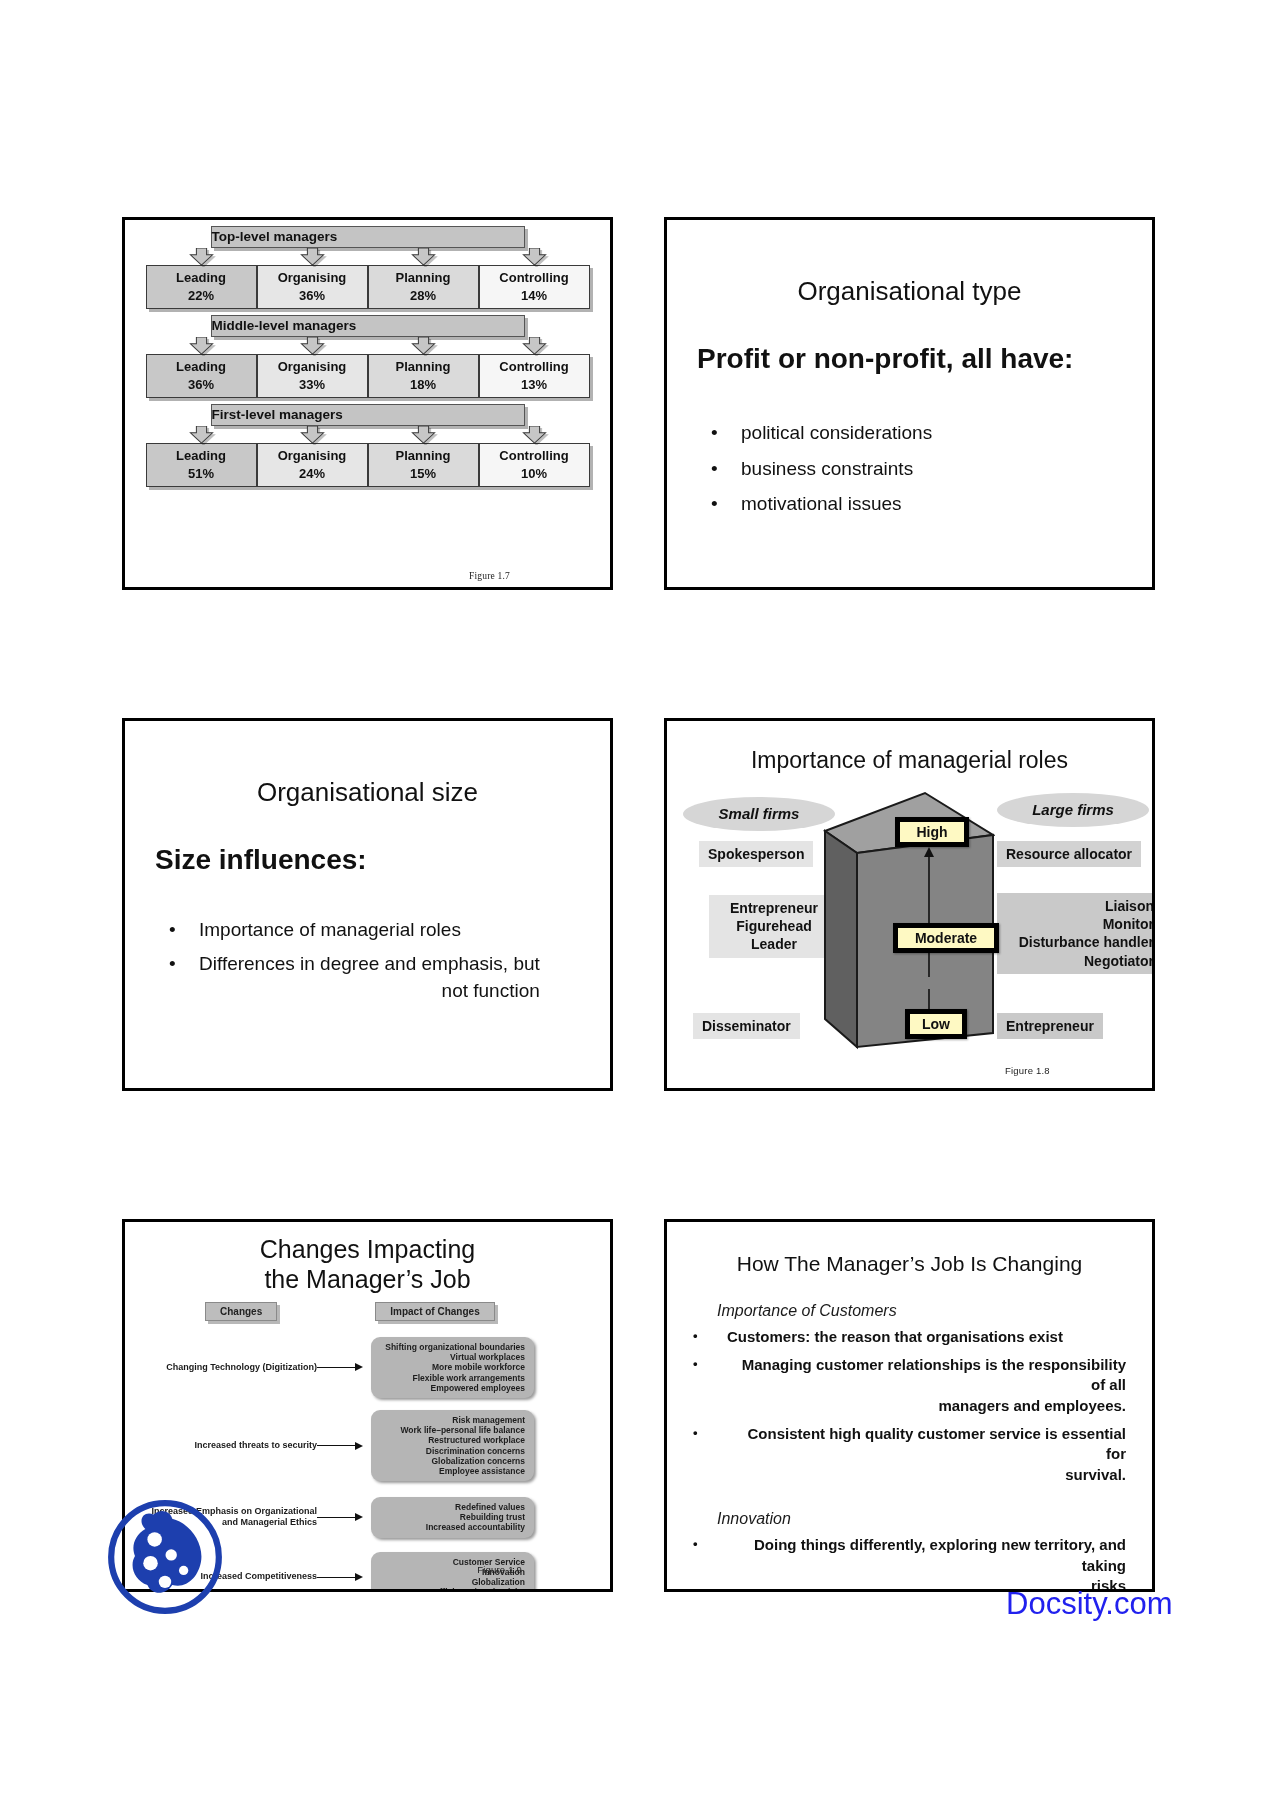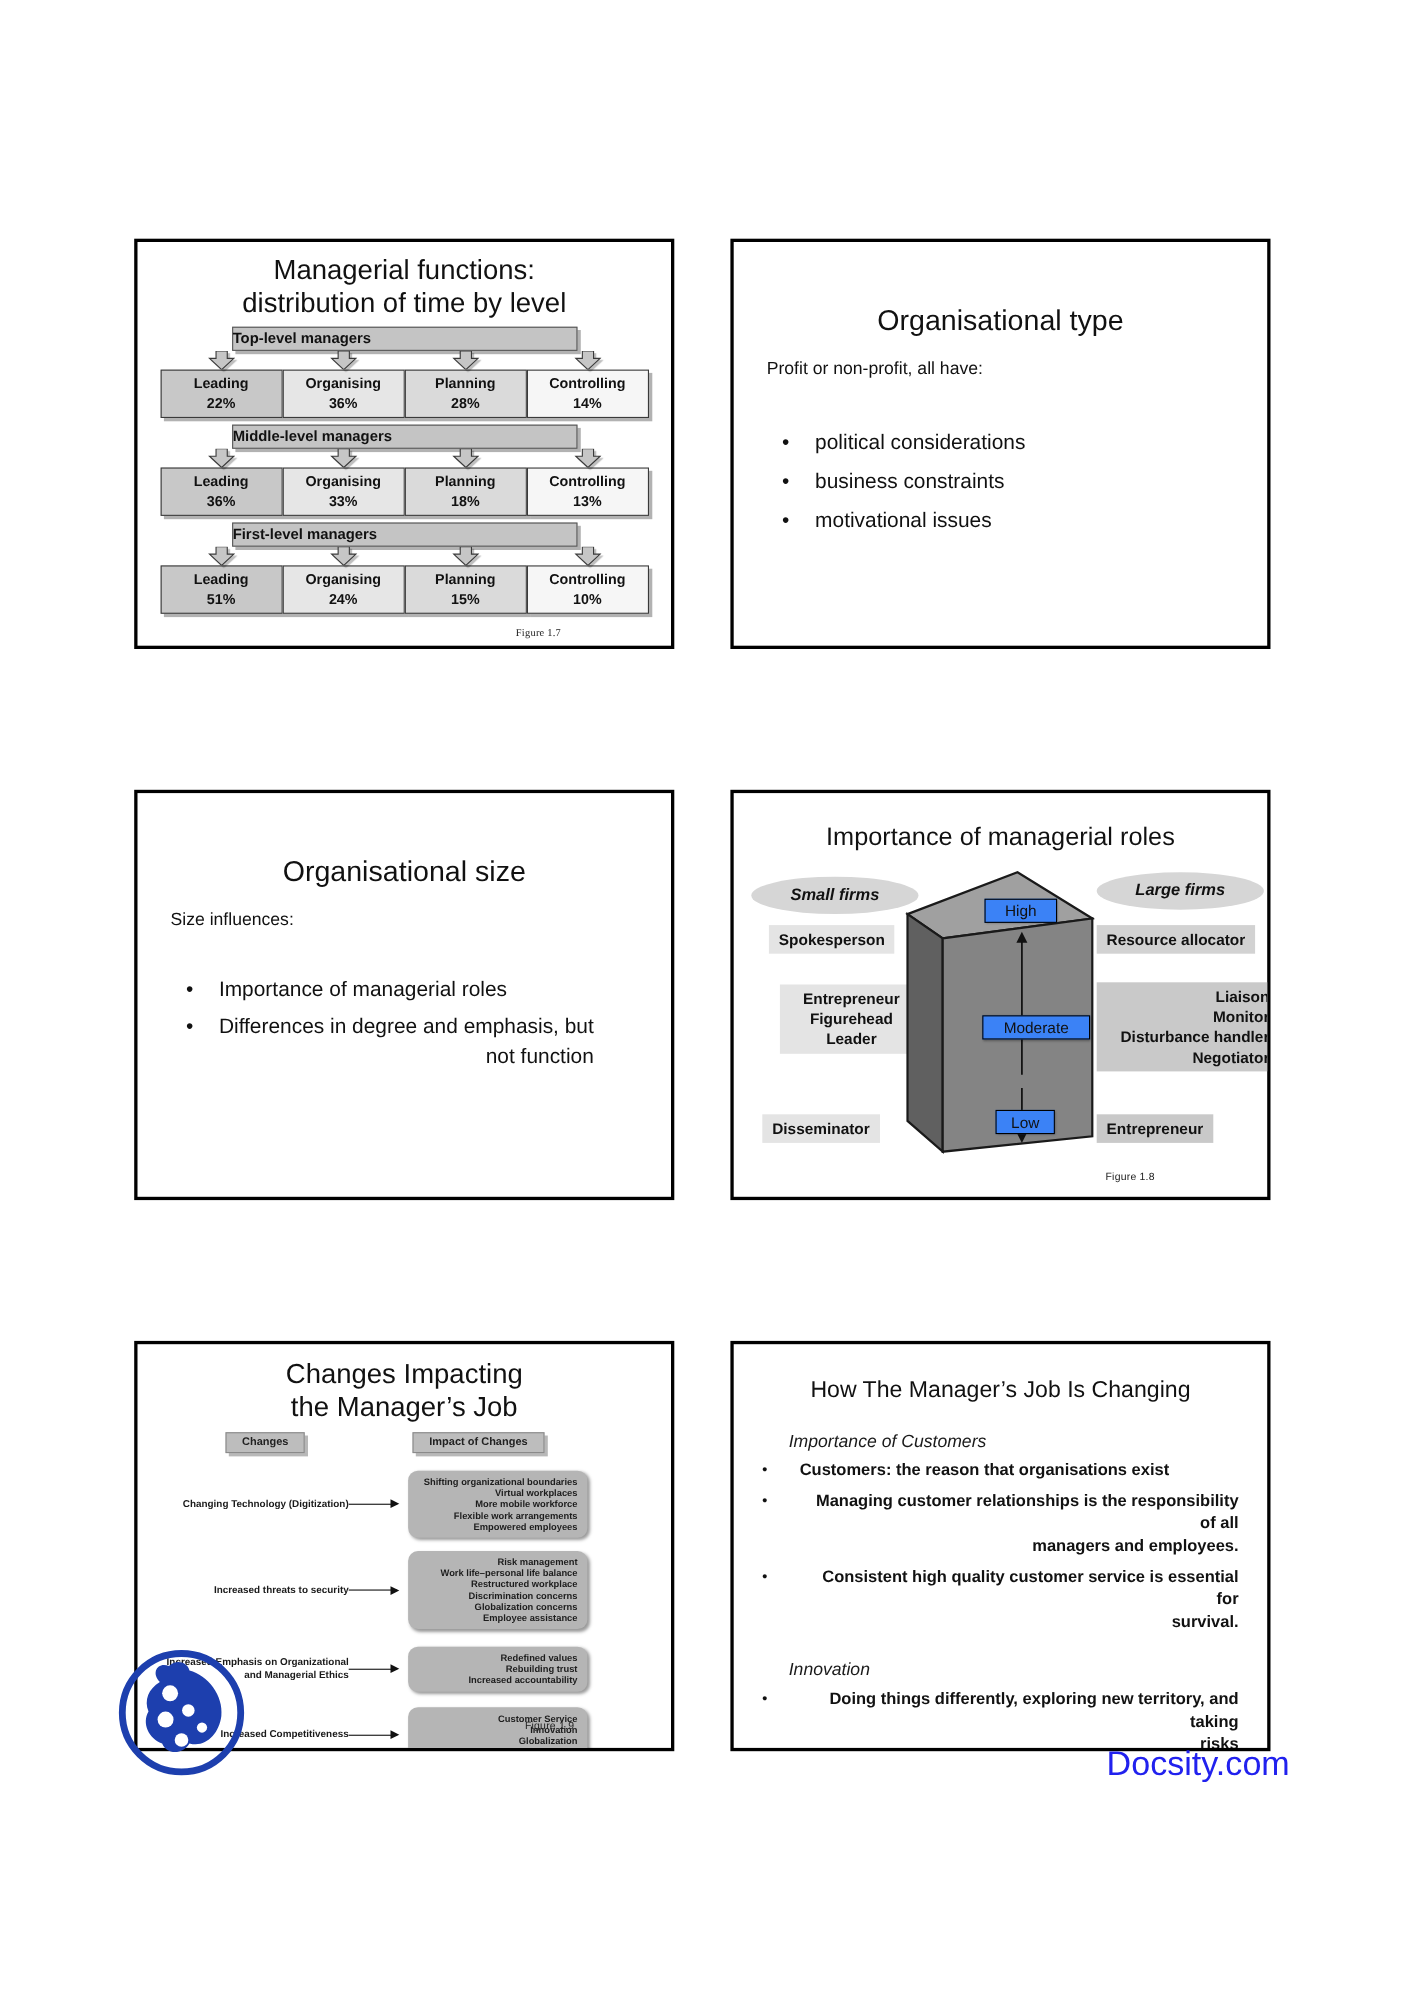--- a/index.html
+++ b/index.html
@@ -31,21 +31,21 @@
   .s1-cell{width:111px;box-sizing:border-box;border:1px solid #3a3a3a;text-align:center;
            padding:3px 0 4px;box-shadow:3px 3px 0 rgba(0,0,0,.30);}
   .s1-cell span{display:block;font-size:13px;font-weight:700;line-height:1.35;}
   .shade0{background:#c8c8c8;}
   .shade1{background:#e6e6e6;}
   .shade2{background:#dadada;}
   .shade3{background:#f6f6f6;}
 
   
   .txt-title{margin:0;padding-top:56px;text-align:center;font-size:26px;font-weight:400;}
-  .txt-intro{margin:20px 0 0 30px;font-size:16px;}
+  .txt-intro{margin:36px 0 0 30px;font-size:28px;font-weight:bold;}
   .txt-bullets{margin:44px 0 0 44px;}
   .txt-bullet{display:flex;font-size:19px;line-height:1.45;margin-top:8px;}
   .txt-bullet .dot{width:30px;flex:0 0 30px;}
   #s3 .txt-bullets{margin-top:40px;}
   #s3 .txt-bullet{margin-top:6px;}
 
   
   .s4-title{margin:0;padding-top:26px;text-align:center;font-size:23px;font-weight:400;}
   .ell{position:absolute;background:#d6d6d6;border-radius:50%;text-align:center;
        font-size:15px;font-weight:700;font-style:italic;line-height:34px;height:34px;}
@@ -54,22 +54,22 @@
   .rolebox{position:absolute;font-size:14px;font-weight:700;line-height:1.3;padding:4px 9px;}
   .roleL{background:#e4e4e4;}
   .roleR{background:#c9c9c9;}
   .s4-spokesperson{left:32px;top:120px;}
   .s4-resource{left:330px;top:120px;background:#d2d2d2;}
   .s4-efl{left:42px;top:174px;width:112px;text-align:center;}
   .s4-liaison{left:330px;top:172px;width:148px;}
   .s4-diss{left:26px;top:292px;}
   .s4-entr-r{left:330px;top:292px;}
   .s4-cube{position:absolute;left:156px;top:68px;}
-  .scale-label{position:absolute;background:#3b82f6;border:1px solid #000000;text-align:center;
-               font-size:14px;font-weight:400;padding:2px 0;box-shadow:1px 1px 2px rgba(0,0,0,.35);}
+  .scale-label{position:absolute;background:#fef9c3;border:5px solid #000000;text-align:center;
+               font-size:14px;font-weight:700;padding:2px 0;box-shadow:1px 1px 2px rgba(0,0,0,.35);}
   .s4-high{left:228px;top:96px;width:64px;}
   .s4-mod{left:226px;top:202px;width:96px;}
   .s4-low{left:238px;top:288px;width:52px;}
   #s4 .fig-caption{left:338px;top:344px;}
 
   
   .s5-title{margin:0;padding-top:12px;text-align:center;font-size:25px;font-weight:400;line-height:1.2;}
   .s5-title .line{display:block;}
   .s5-diagram{position:absolute;left:8px;top:72px;right:8px;bottom:6px;background:#fff;}
   .s5-headers{display:flex;padding-top:8px;}
@@ -103,24 +103,20 @@
   #docsity-logo{position:absolute;left:106px;top:1498px;width:118px;height:118px;z-index:5;}
   #docsity-link{position:absolute;left:1006px;top:1586px;font-size:31px;color:#2121ee;
                 text-decoration:none;z-index:5;}
 </style>
 </head>
 <body>
 
 <div id="page">
 
   <section class="slide" id="s1">
-    <h1 class="s1-title">
-      <span class="line">Managerial functions:</span>
-      <span class="line">distribution of time by level</span>
-    </h1>
 
     <div class="s1-group">
       <div class="s1-header">Top-level managers</div>
       <div class="s1-arrows">
         <span class="acol">
             <svg class="block-arrow" viewBox="0 0 26 20">
               <polygon points="7,0 19,0 19,8 26,8 13,20 0,8 7,8"></polygon>
             </svg>
           </span>
         <span class="acol">

